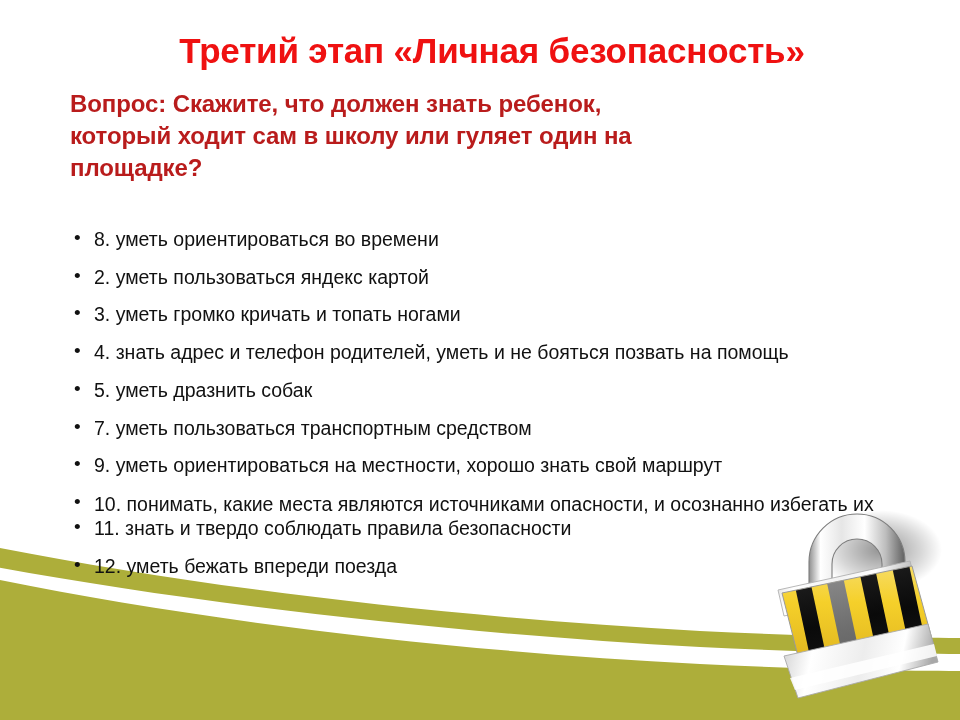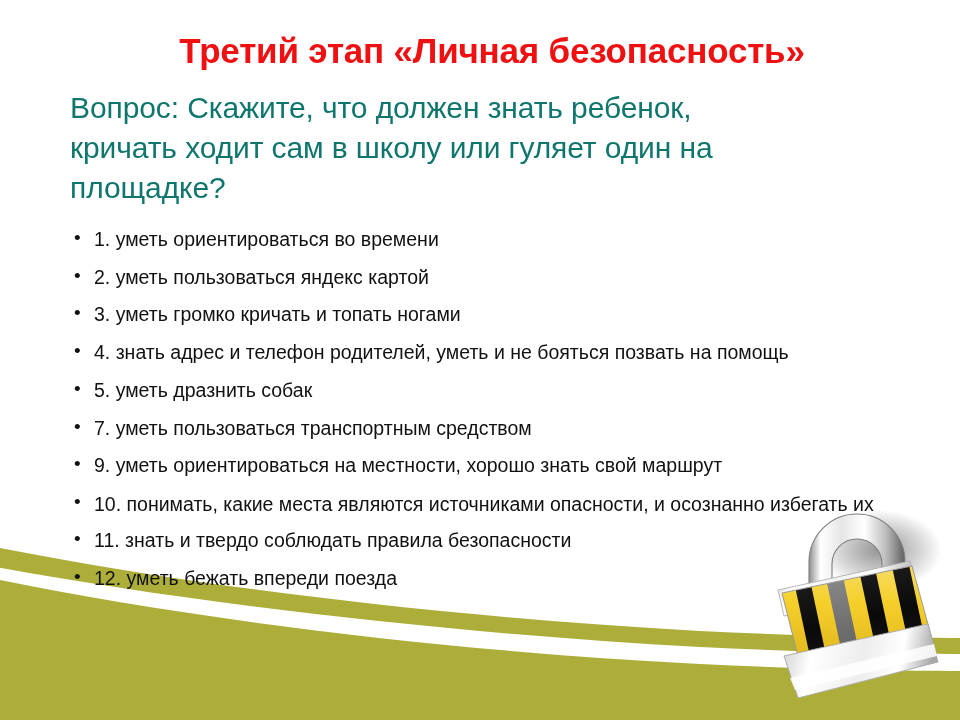--- a/index.html
+++ b/index.html
@@ -61,23 +61,23 @@
     line-height: 1.05;
     letter-spacing: -0.2px;
     white-space: nowrap;
   }
 
   #question-block {
     position: absolute;
     left: 58px;
     top: 88px;
     width: 860px;
-    color: #0f766e;
-    font-size: 30px;
-    font-weight: normal;
+    color: #b91c1c;
+    font-size: 24px;
+    font-weight: bold;
     line-height: 1.33;
     letter-spacing: -0.1px;
   }
   #question-block .qline {
     display: block;
     white-space: nowrap;
   }
 
   #bullet-list {
     position: absolute;
@@ -92,21 +92,21 @@
     line-height: 1.15;
   }
   #bullet-list li {
     position: relative;
     padding-left: 26px;
     margin: 0 0 15.3px 0;
     white-space: normal;
   }
   #bullet-list li.wrap {
     padding-left: 26px;
-    margin-bottom: 12px;
+    margin-bottom: 0;
     line-height: 1.30;
   }
   #bullet-list li::before {
     content: "\2022";
     position: absolute;
     left: 6px;
     top: -1px;
     font-size: 19px;
     line-height: 1.15;
     color: #111111;
@@ -224,26 +224,26 @@
     <path d="M 22 158 L 166 126 L 176 164 L 36 200 Z" fill="url(#baseGrad)" stroke="#a9a9a9" stroke-width="0.9"></path>
     <path d="M 28 180 L 172 146 L 175 158 L 33 192 Z" fill="#ffffff" opacity="0.85"></path>
   </svg>
 
   <div id="content">
 
     <div id="slide-title">Третий этап «Личная безопасность»</div>
 
     <div id="question-block">
       <span class="qline">Вопрос: Скажите, что должен знать ребенок,</span>
-      <span class="qline">кричать ходит сам в школу или гуляет один на</span>
+      <span class="qline">который ходит сам в школу или гуляет один на</span>
       <span class="qline">площадке?</span>
     </div>
 
     <ul id="bullet-list">
-      <li><span class="li-text">1. уметь ориентироваться во времени</span></li>
+      <li><span class="li-text">8. уметь ориентироваться во времени</span></li>
       <li><span class="li-text">2. уметь пользоваться яндекс картой</span></li>
       <li><span class="li-text">3. уметь громко кричать и топать ногами</span></li>
       <li><span class="li-text">4. знать адрес и телефон родителей, уметь и не бояться позвать на помощь</span></li>
       <li><span class="li-text">5. уметь дразнить собак</span></li>
       <li><span class="li-text">7. уметь пользоваться транспортным средством</span></li>
       <li><span class="li-text">9. уметь ориентироваться на местности, хорошо знать свой маршрут</span></li>
       <li class="wrap"><span class="li-text">10.  понимать, какие места являются источниками опасности, и осознанно избегать их</span></li>
       <li><span class="li-text">11. знать и твердо соблюдать правила безопасности</span></li>
       <li><span class="li-text">12. уметь бежать впереди поезда</span></li>
     </ul>

